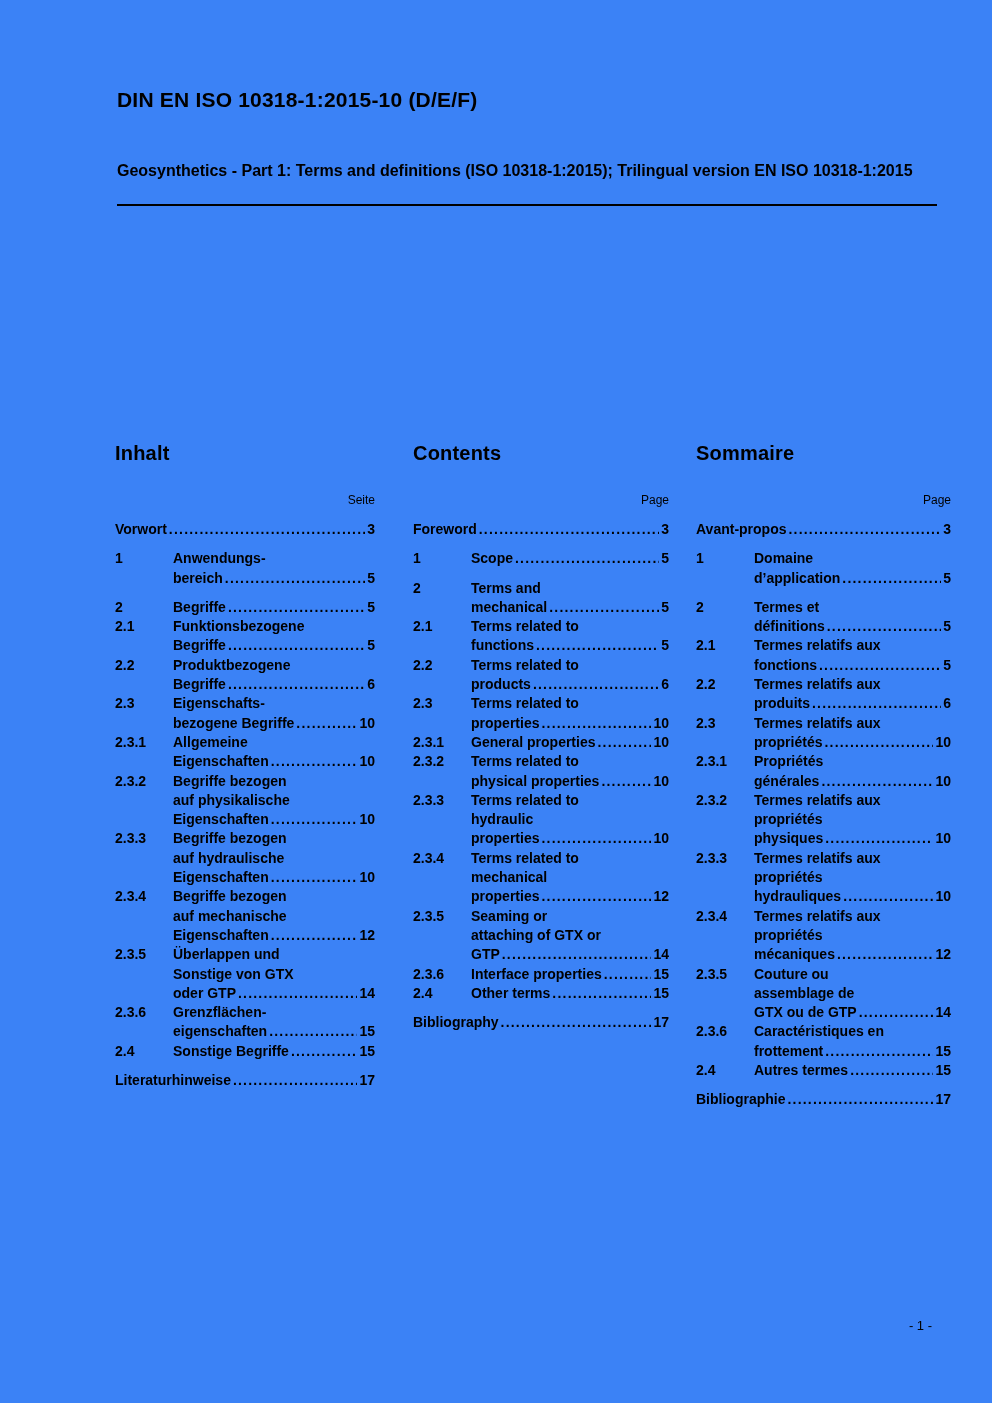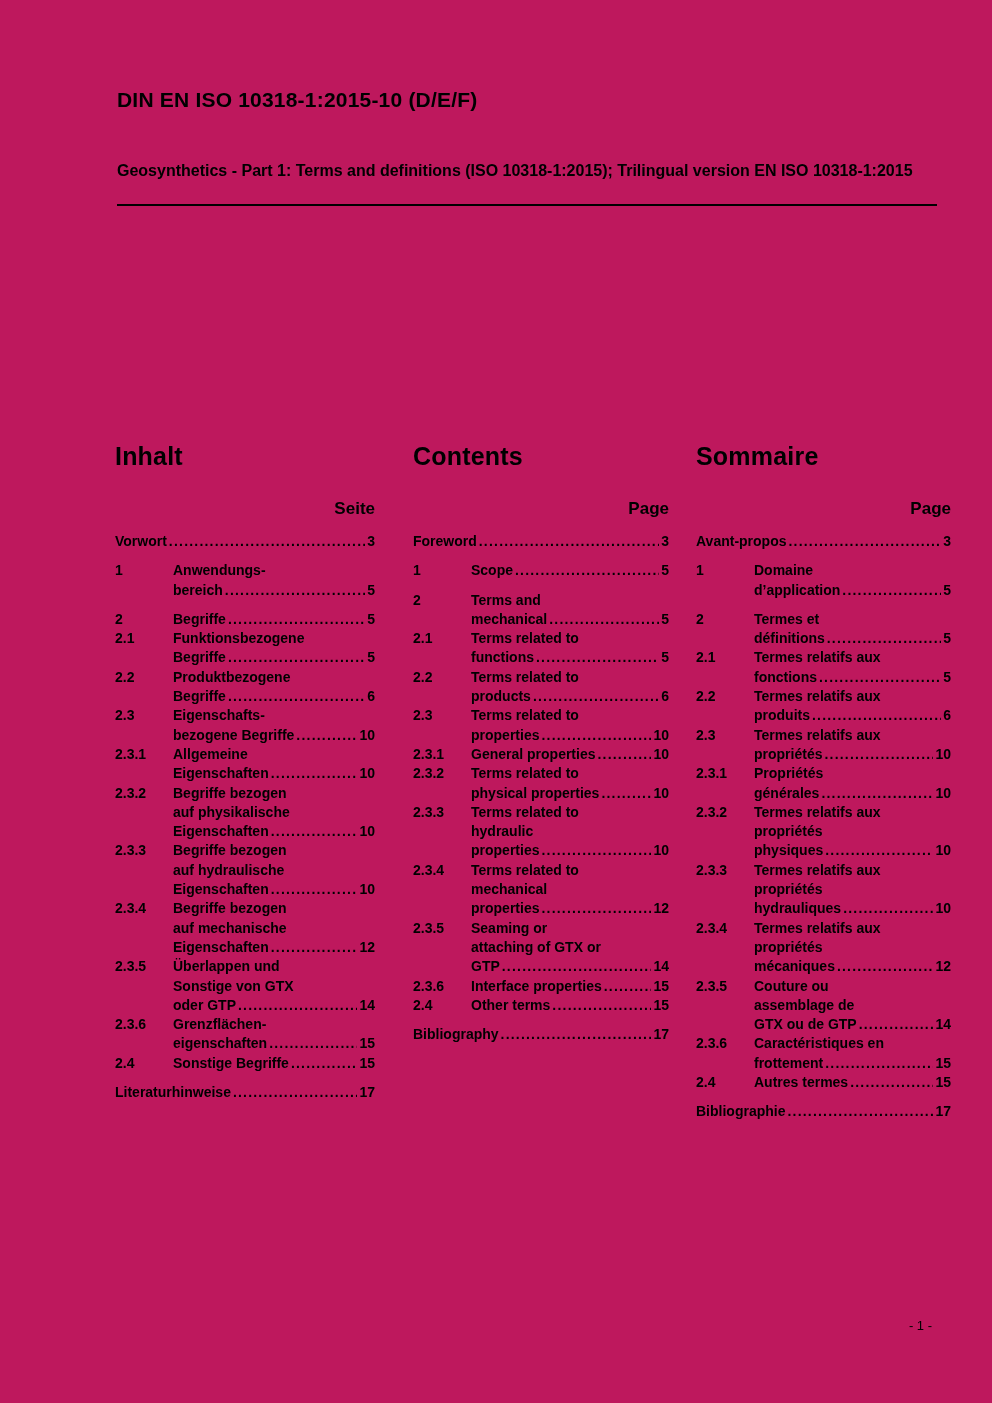--- a/index.html
+++ b/index.html
@@ -2,35 +2,35 @@
 <html><head>
 <meta charset="utf-8">
 <style>
   * { margin: 0; padding: 0; box-sizing: border-box; }
   html, body { background: #ffffff; }
   body {
     width: 992px; height: 1403px;
     font-family: "Liberation Sans", "DejaVu Sans", sans-serif;
     color: #000;
   }
-  .page { position: relative; width: 992px; height: 1403px; overflow: hidden; background: #be185d; }
+  .page { position: relative; width: 992px; height: 1403px; overflow: hidden; background: #3b82f6; }
 
   
   .header { position: absolute; left: 117px; top: 88px; width: 820px; }
   .doc-title { font-size: 21px; font-weight: bold; margin-bottom: 47px; letter-spacing: 0.2px; }
   .subtitle { font-size: 16px; font-weight: bold; line-height: 23.5px; margin-bottom: 21px; }
   .rule { border: none; border-top: 2px solid #000; margin-top: 0; }
 
   
   .toc { position: absolute; left: 115px; top: 442px; width: 823px; display: flex; }
   .toc-column { width: 260px; }
   .toc-column + .toc-column { margin-left: 38px; width: 256px; }
   .toc-column:last-child { margin-left: 27px; width: 255px; }
-  .toc-heading { font-size: 25px; font-weight: bold; letter-spacing: 0.2px; }
-  .page-label { text-align: right; font-size: 17px; font-weight: bold; margin-top: 28px; margin-bottom: 13px; }
+  .toc-heading { font-size: 20px; font-weight: bold; letter-spacing: 0.2px; }
+  .page-label { text-align: right; font-size: 12px; font-weight: normal; margin-top: 28px; margin-bottom: 13px; }
 
   .entry { display: flex; font-size: 14px; font-weight: bold; line-height: 19.3px; }
   .entry.gap { margin-top: 10px; }
   .num { width: 58px; flex-shrink: 0; }
   .body { flex: 1; min-width: 0; }
   .line.last { display: flex; align-items: flex-end; }
   .line.last .txt { flex-shrink: 0; white-space: pre; }
   .leader { flex: 1; overflow: hidden; white-space: nowrap; margin: 0 2px; letter-spacing: 1.2px; font-weight: bold; }
   .leader::before { content: "......................................................................"; }
   .pg { flex-shrink: 0; }

